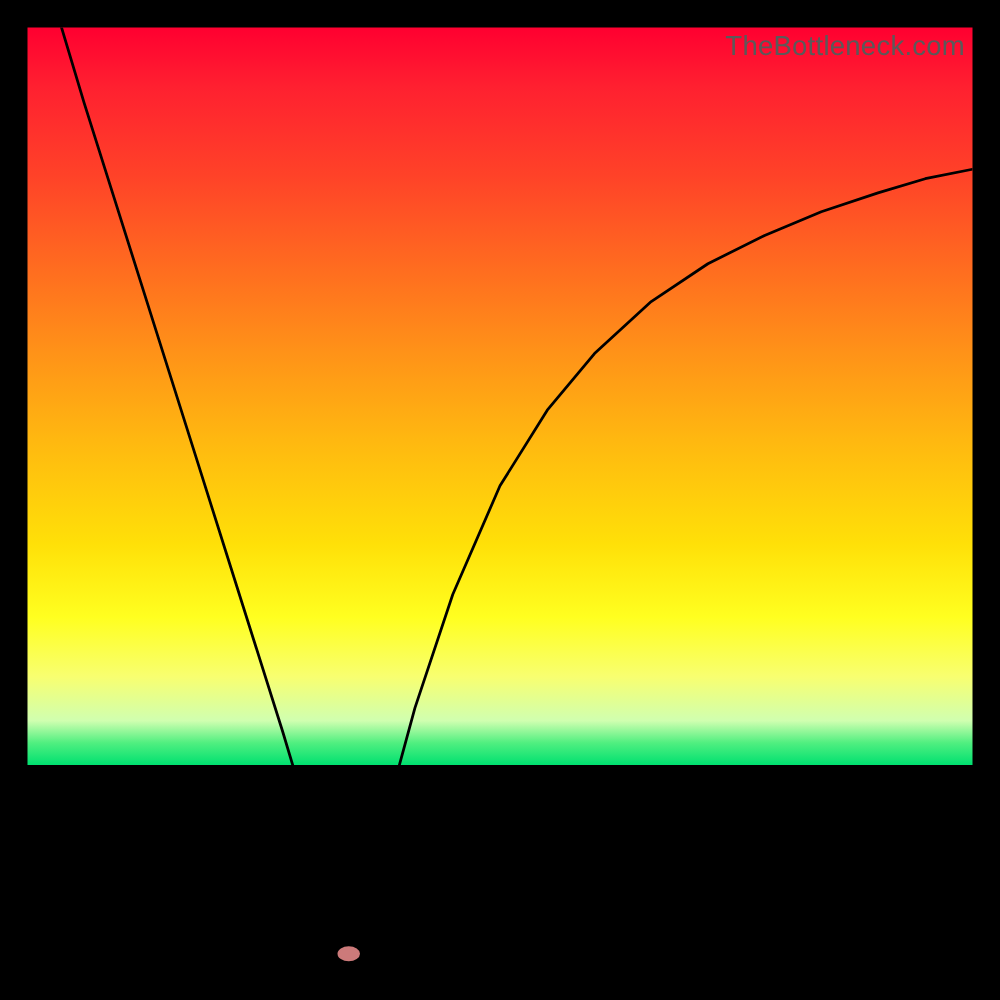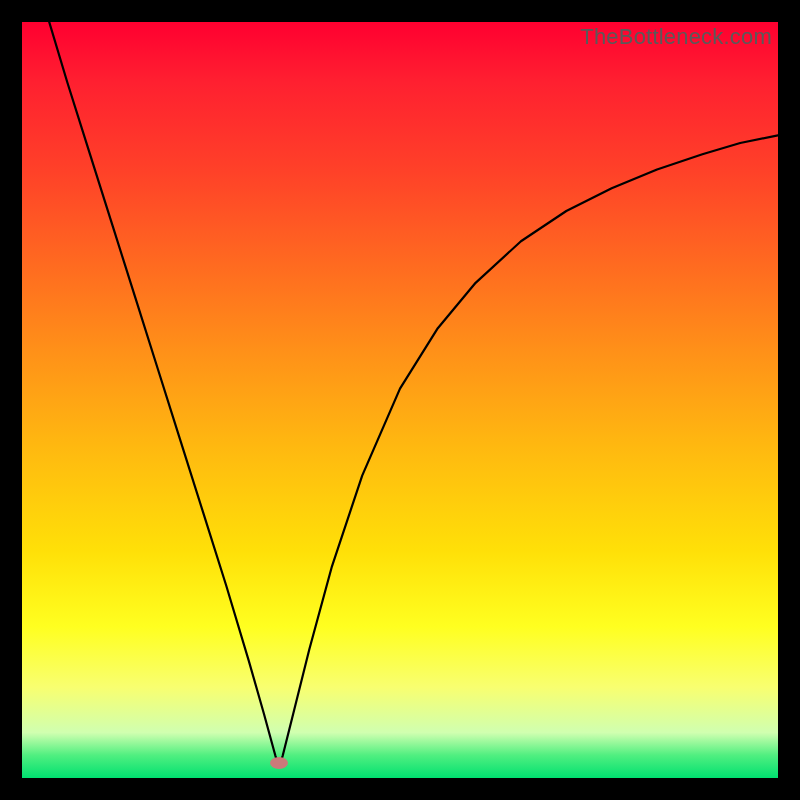--- a/index.html
+++ b/index.html
@@ -3,21 +3,21 @@
 <meta charset="utf-8">
 <style>
   * { margin: 0; padding: 0; box-sizing: border-box; }
   html, body { width: 800px; height: 800px; overflow: hidden; background: #000; }
   .container { position: relative; width: 800px; height: 800px; background: #000; }
   .plot-area {
     position: absolute;
     left: 22px;
     top: 22px;
     width: 756px;
-    height: 756px;
+    height: 590px;
     background: linear-gradient(to bottom,
       #ff0030 0%,
       #ff2030 8%,
       #ff4228 20%,
       #ff6a20 32%,
       #ff9218 44%,
       #ffb810 56%,
       #ffe008 70%,
       #ffff20 80%,
       #f8ff70 88%,

